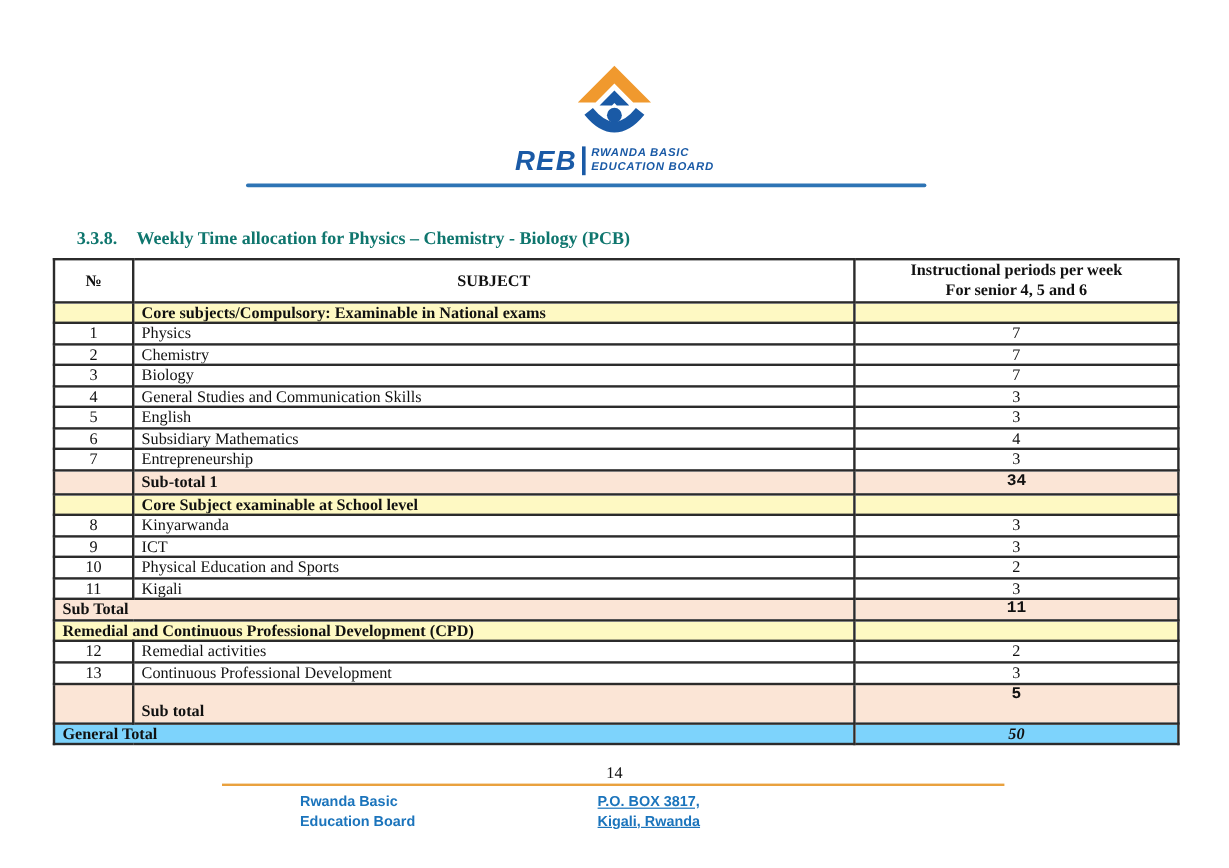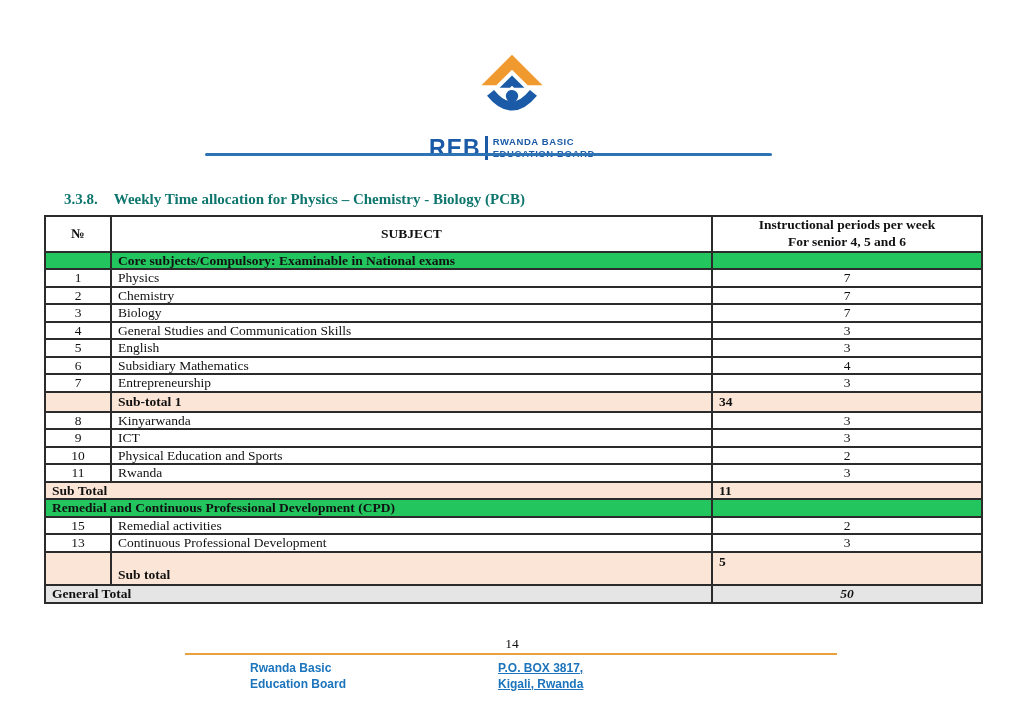--- a/index.html
+++ b/index.html
@@ -10,21 +10,21 @@
     position:relative; overflow:hidden;
   }
   .page { position:absolute; inset:0; background:#fff; }
 
   
   .logo-wrap {
     position:absolute; top:54px; left:0; width:1024px;
     display:flex; flex-direction:column; align-items:center;
   }
   .logo-mark { width:92px; height:66px; }
-  .logo-textrow { display:flex; align-items:center; margin-top:16px; }
+  .logo-textrow { display:flex; align-items:center; margin-top:2px;font-style:italic; }
   .logo-acronym {
     font-family:"Liberation Sans", sans-serif; font-weight:bold;
     font-size:23px; color:#1a5aa6; letter-spacing:1px; line-height:1;
   }
   .logo-bar { width:3px; height:24px; background:#1a5aa6; margin:0 5px 0 4px; }
   .logo-name {
     font-family:"Liberation Sans", sans-serif; font-weight:bold;
     font-size:9.5px; color:#1a5aa6; letter-spacing:.6px; line-height:1.25;
   }
   .top-rule {
@@ -52,30 +52,30 @@
   }
   col.c1 { width:66px; } col.c2 { width:601px; } col.c3 { width:270px; }
 
   tr.hdr td { height:33px; font-weight:bold; text-align:center; font-size:13.5px; }
   tr.hdr .two-line { line-height:1.25; }
 
   tr.row-item td { height:14px; }
   tr.row-item .c-no { text-align:center; }
   tr.row-item .c-val { text-align:center; }
 
-  tr.row-section td { height:13px; background:#22c55e; font-weight:bold;margin-top:20px; }
+  tr.row-section td { height:13px; background:#fef9c3; font-weight:bold;margin-top:20px; }
   tr.row-subtotal td, tr.row-grandtotal td { font-weight:bold; }
   tr.row-subtotal td { background:#fbe5d6; }
-  tr.row-subtotal .c-val { text-align:left; }
+  tr.row-subtotal .c-val { text-align:center;font-family:Liberation Mono, monospace; }
   tr.row-subtotal.split td { height:20px; }
   tr.row-subtotal.split .c-sub { vertical-align:bottom; padding-bottom:1px; }
   tr.row-subtotal.split .c-val { vertical-align:top; padding-top:1px; }
   tr.row-subtotal.tall td { height:33px; }
   tr.row-subtotal.merged td { height:13px; }
-  tr.row-grandtotal td { background:#e5e5e5; height:14px; }
+  tr.row-grandtotal td { background:#7dd3fc; height:14px; }
   tr.row-grandtotal .c-val { text-align:center;font-style:italic; }
 
   
   .page-num {
     position:absolute; top:636px; left:0; width:1024px;
     text-align:center; font-size:13.5px; color:#111;
   }
   .footer-rule {
     position:absolute; top:653px; left:185px; width:652px; height:2px;
     background:#e9a13e;
@@ -170,50 +170,55 @@
         <tr class="row-item">
           <td class="c-no">7</td>
           <td class="c-sub">Entrepreneurship</td>
           <td class="c-val">3</td>
         </tr>
         <tr class="row-subtotal split">
           <td class="c-no"></td>
           <td class="c-sub">Sub-total 1</td>
           <td class="c-val">34</td>
         </tr>
+        <tr class="row-section">
+          <td class="c-no"></td>
+          <td class="c-sub">Core Subject examinable at School level</td>
+          <td class="c-val"></td>
+        </tr>
         <tr class="row-item">
           <td class="c-no">8</td>
           <td class="c-sub">Kinyarwanda</td>
           <td class="c-val">3</td>
         </tr>
         <tr class="row-item">
           <td class="c-no">9</td>
           <td class="c-sub">ICT</td>
           <td class="c-val">3</td>
         </tr>
         <tr class="row-item">
           <td class="c-no">10</td>
           <td class="c-sub">Physical Education and Sports</td>
           <td class="c-val">2</td>
         </tr>
         <tr class="row-item">
           <td class="c-no">11</td>
-          <td class="c-sub">Rwanda</td>
+          <td class="c-sub">Kigali</td>
           <td class="c-val">3</td>
         </tr>
         <tr class="row-subtotal merged">
           <td class="c-sub" colspan="2">Sub Total</td>
           <td class="c-val">11</td>
         </tr>
         <tr class="row-section">
           <td class="c-sub" colspan="2">Remedial and Continuous Professional Development (CPD)</td>
           <td class="c-val"></td>
         </tr>
         <tr class="row-item">
-          <td class="c-no">15</td>
+          <td class="c-no">12</td>
           <td class="c-sub">Remedial activities</td>
           <td class="c-val">2</td>
         </tr>
         <tr class="row-item">
           <td class="c-no">13</td>
           <td class="c-sub">Continuous Professional Development</td>
           <td class="c-val">3</td>
         </tr>
         <tr class="row-subtotal split tall">
           <td class="c-no"></td>

